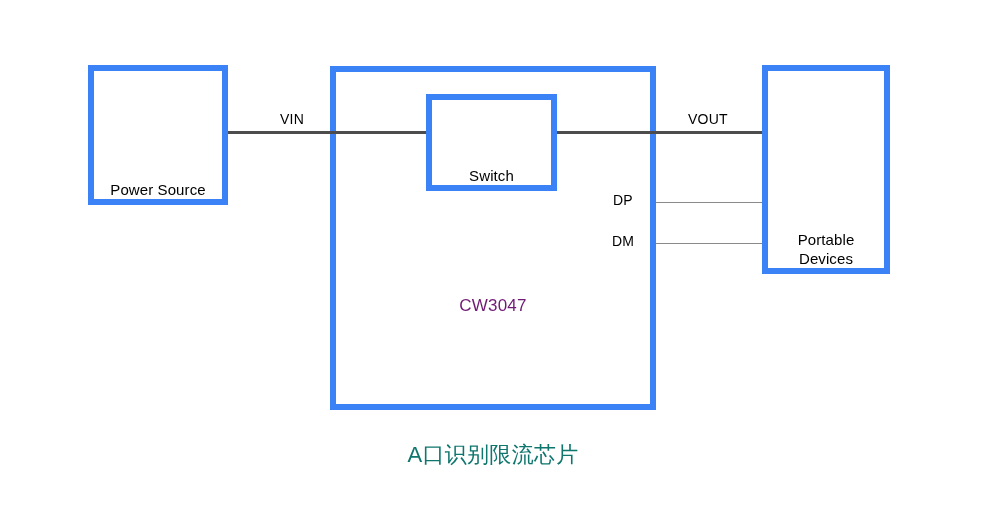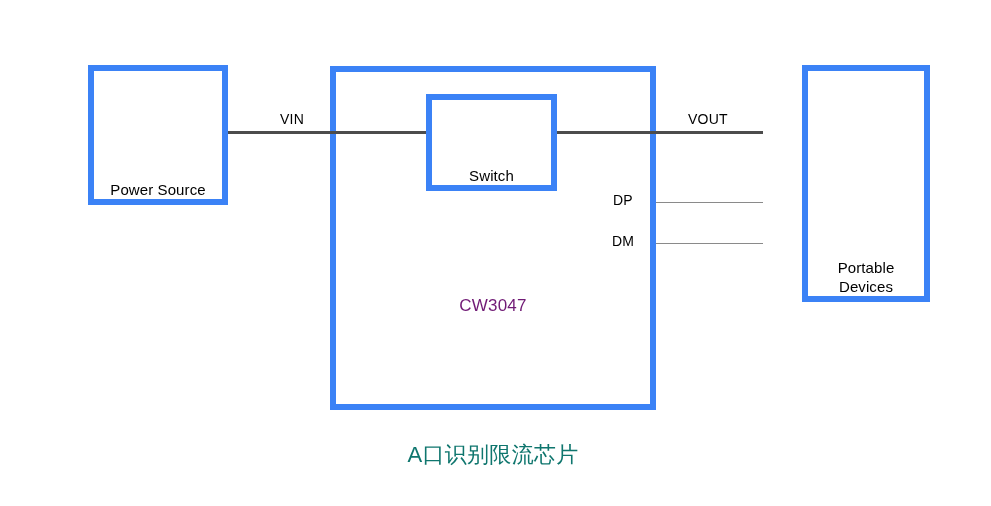--- a/index.html
+++ b/index.html
@@ -41,21 +41,21 @@
     font-size: 15px;
     line-height: 1.28;
     color: #000000;
     white-space: pre-line;
     letter-spacing: 0.1px;
   }
 
   #block-power-source { left: 88px;  top: 65px;  width: 140px; height: 140px; }
   #block-cw3047       { left: 330px; top: 66px;  width: 326px; height: 344px; }
   #block-switch       { left: 426px; top: 94px;  width: 131px; height: 97px;  }
-  #block-portable     { left: 762px; top: 65px;  width: 128px; height: 237px; margin-left: 40px; }
+  #block-portable     { left: 762px; top: 65px;  width: 128px; height: 209px; }
 
   
   #cw3047-name {
     position: absolute;
     left: 0;
     right: 0;
     top: 224px;
     text-align: center;
     font-size: 17px;
     color: #701a75;

